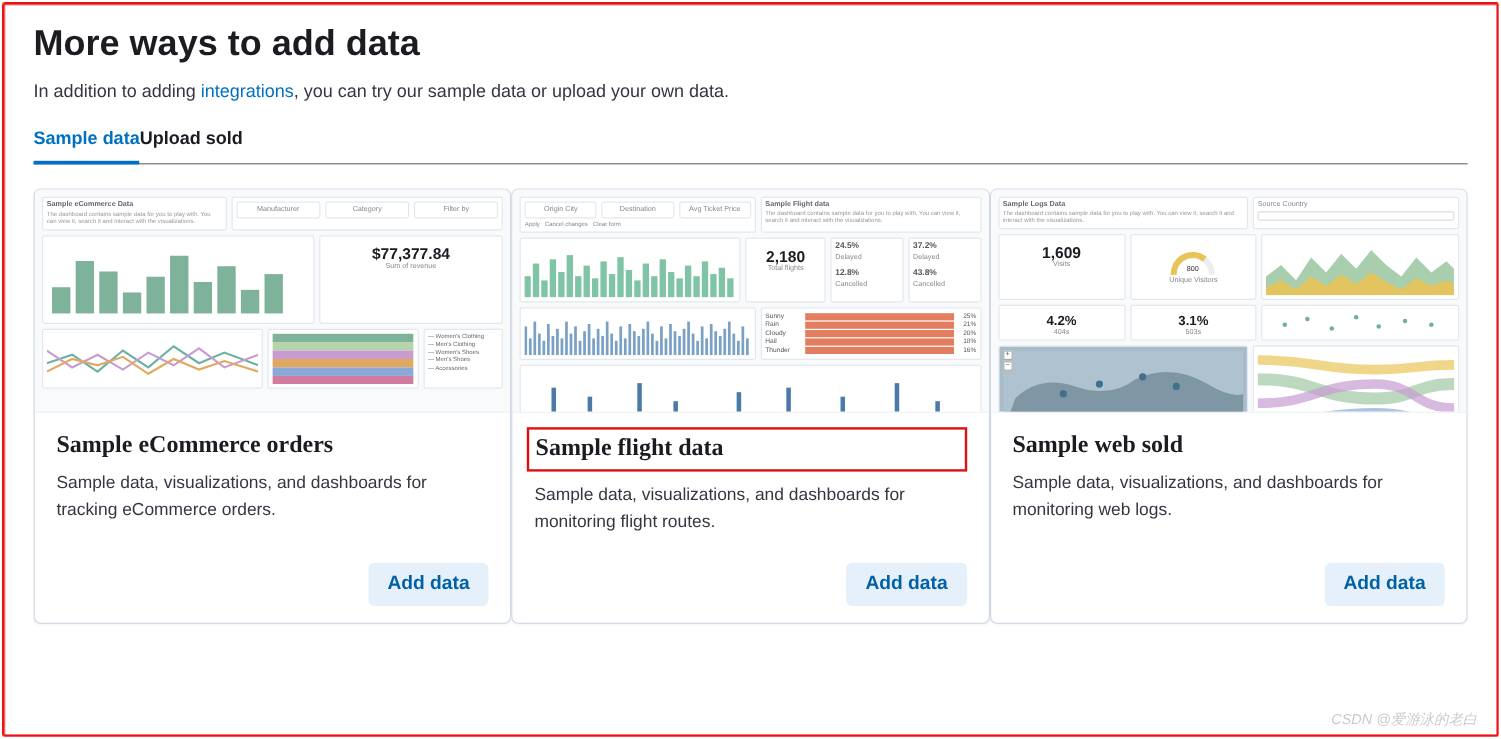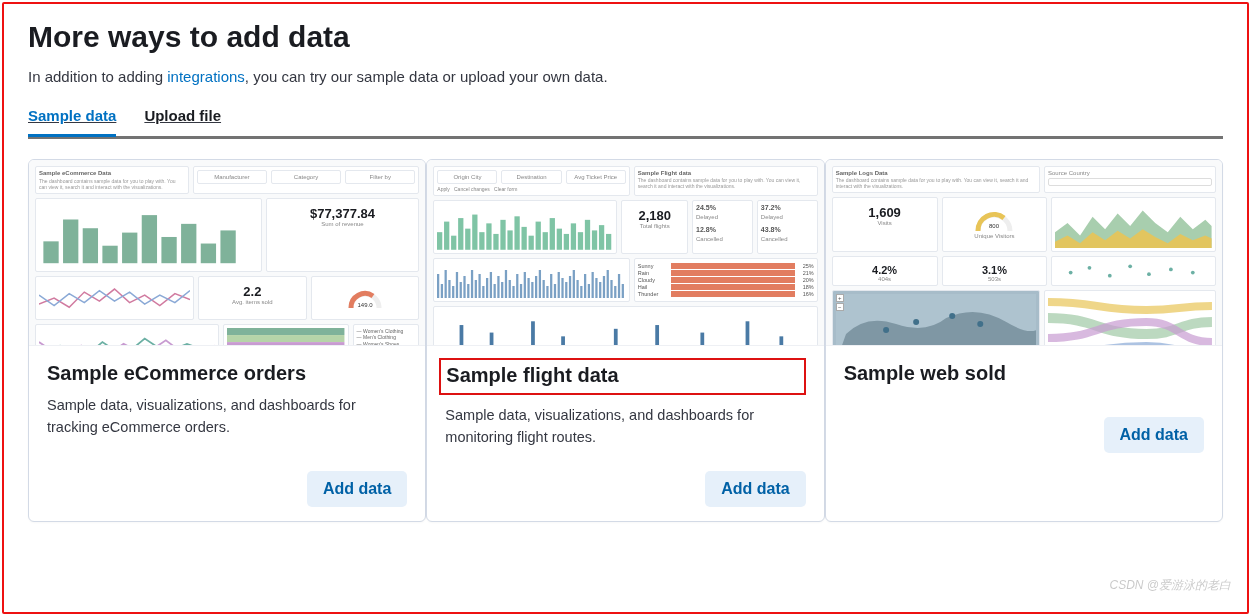--- a/index.html
+++ b/index.html
@@ -6,42 +6,42 @@
   body {
     font-family: -apple-system, BlinkMacSystemFont, "Segoe UI", Helvetica, Arial, sans-serif;
     background: #fff;
     color: #343741;
     padding: 20px 28px;
     width: 1251px;
   }
   h1 { font-size: 30px; font-weight: 700; color: #1a1c21; margin-bottom: 14px; }
   .intro { font-size: 15px; color: #343741; margin-bottom: 12px; }
   .intro a { color: #0071c2; text-decoration: none; }
-  .tabs { display: flex; gap: 28px; border-bottom: 3px solid #737373; margin-bottom: 20px; text-decoration: underline; }
+  .tabs { display: flex; border-bottom: 1px solid #737373; margin-bottom: 20px; }
   .tab {
     font-size: 15px; font-weight: 700; color: #1a1c21;
     padding: 10px 0 12px 0; cursor: pointer; position: relative;
   }
   .tab.active { color: #0071c2; }
   .tab.active::after {
     content: ""; position: absolute; left: 0; right: 0; bottom: -1px;
     height: 3px; background: #0071c2;
   }
   .cards { display: flex; }
   .card {
     flex: 1; border: 1px solid #d3dae6; border-radius: 6px;
     background: #fff; overflow: hidden; display: flex; flex-direction: column;
     box-shadow: 0 1px 2px rgba(0,0,0,0.03);
   }
   .preview {
     height: 186px; background: #f9fafb; border-bottom: 1px solid #eef0f4;
     padding: 6px; font-size: 6px; color: #555; position: relative; overflow: hidden;
   }
   .card-body { padding: 16px 18px 14px 18px; display: flex; flex-direction: column; flex: 1; }
-  .card-title { font-size: 20px; font-weight: 700; color: #1a1c21; margin-bottom: 10px; display: inline-block; }
+  .card-title { font-size: 20px; font-weight: 700; color: #1a1c21; margin-bottom: 10px; display: inline-block; font-family: Liberation Serif, serif; }
   .card-title.highlight { border: 2px solid #d11; padding: 4px 8px 6px 5px; margin-left: -6px; margin-top: -4px; }
   .card-desc { font-size: 14.5px; color: #343741; line-height: 1.5; flex: 1; }
   .card-actions { display: flex; justify-content: flex-end; margin-top: 22px; }
   .add-btn {
     background: #e6f0fa; border: none; color: #0061a6;
     font-weight: 600; font-size: 16px; padding: 9px 16px; border-radius: 5px; cursor: pointer;
   }
 
   
   .row { display: flex; gap: 4px; margin-bottom: 4px; }
@@ -50,39 +50,39 @@
   .panel .big { font-size: 13px; font-weight: 700; color: #1a1c21; text-align: center; margin-top: 4px; }
   .panel .sub { font-size: 6px; color: #888; text-align: center; }
   .statpair { display: flex; flex-direction: column; gap: 3px; }
   .statpair .line { display: flex; justify-content: space-between; font-size: 7px; }
   .bar-row { display: flex; align-items: center; gap: 3px; margin: 1px 0; }
   .bar-row .lbl { width: 30px; font-size: 5.5px; color: #555; }
   .bar-row .bar { height: 6px; background: #e27d60; flex: 1; }
   .bar-row .pct { font-size: 5.5px; color: #555; width: 16px; text-align: right; }
   
   .svg-fill { width: 100%; height: 100%; display: block; }
-  .watermark { position: fixed; bottom: 22px; right: 20px; font-size: 12px; color: rgba(0,0,0,0.22); font-style: italic; }
+  .watermark { position: fixed; bottom: 8px; right: 20px; font-size: 12px; color: rgba(0,0,0,0.22); font-style: italic; }
 
   
   body::after{
     content:""; position:fixed; inset:2px; pointer-events:none; border:2px solid #e11; border-radius:2px;
   }
 </style>
 </head>
 <body>
 
 <h1>More ways to add data</h1>
 
 <p class="intro">
   <span>In addition to adding </span><a href="#">integrations</a><span>, you can try our sample data or upload your own data.</span>
 </p>
 
 <div class="tabs">
   <div class="tab active">Sample data</div>
-  <div class="tab">Upload file</div>
+  <div class="tab">Upload sold</div>
 </div>
 
 <div class="cards">
 
   <div class="card">
     <div class="preview">
       <div class="row">
         <div class="panel" style="flex:1.2">
             <div class="hdr">Sample eCommerce Data</div>
             <div style="font-size:5px;color:#999;margin-top:2px">The dashboard contains sample data for you to play with. You can view it, search it and interact with the visualizations.</div>
@@ -113,39 +113,20 @@
             <rect x="56" y="16" width="7" height="12" fill="#7fb29a"></rect>
               <rect x="65" y="10" width="7" height="18" fill="#7fb29a"></rect>
             <rect x="74" y="19" width="7" height="9" fill="#7fb29a"></rect>
               <rect x="83" y="13" width="7" height="15" fill="#7fb29a"></rect>
           </svg>
         </div>
         <div class="panel">
             <div class="big">$77,377.84</div>
             <div class="sub">Sum of revenue</div>
           </div>
-      </div>
-      <div class="row">
-        <div class="panel" style="flex:1.5">
-          <svg class="svg-fill" viewBox="0 0 100 24" preserveAspectRatio="none">
-            <polyline points="0,16 10,12 20,18 30,8 40,14 50,6 60,15 70,10 80,17 90,9 100,13" fill="none" stroke="#d17ba0" stroke-width="1"></polyline>
-            <polyline points="0,10 10,17 20,9 30,15 40,7 50,14 60,8 70,16 80,10 90,15 100,7" fill="none" stroke="#8aa9d6" stroke-width="1"></polyline>
-          </svg>
-        </div>
-        <div class="panel">
-            <div class="big">2.2</div>
-            <div class="sub">Avg. items sold</div>
-          </div>
-        <div class="panel" style="display:flex;align-items:center;justify-content:center">
-          <svg width="36" height="28" viewBox="0 0 36 28">
-            <path d="M4 24 A14 14 0 0 1 32 24" fill="none" stroke="#eee" stroke-width="5"></path>
-            <path d="M4 24 A14 14 0 0 1 26 12" fill="none" stroke="#e27d60" stroke-width="5"></path>
-            <text x="18" y="23" font-size="6" text-anchor="middle" fill="#333">149.0</text>
-          </svg>
-        </div>
       </div>
       <div class="row">
         <div class="panel" style="flex:1.5">
           <svg class="svg-fill" viewBox="0 0 100 24" preserveAspectRatio="none">
             <polyline points="0,14 12,10 24,18 36,8 48,16 60,6 72,14 84,9 100,15" fill="none" stroke="#6cb0a4" stroke-width="1"></polyline>
             <polyline points="0,8 12,16 24,10 36,17 48,9 60,15 72,7 84,16 100,10" fill="none" stroke="#c89bd1" stroke-width="1"></polyline>
             <polyline points="0,18 12,12 24,15 36,11 48,19 60,12 72,17 84,13 100,18" fill="none" stroke="#e1a95f" stroke-width="1"></polyline>
           </svg>
         </div>
         <div class="panel" style="flex:1">
@@ -453,20 +434,21 @@
             <path d="M0 4 C30 4 30 8 60 8 C80 8 80 6 100 6" stroke="#e8c457" stroke-width="4" fill="none" opacity="0.7"></path>
             <path d="M0 12 C30 12 30 20 60 20 C80 20 80 14 100 14" stroke="#9fc9a5" stroke-width="5" fill="none" opacity="0.7"></path>
             <path d="M0 22 C30 22 30 14 60 14 C80 14 80 24 100 24" stroke="#c89bd1" stroke-width="4" fill="none" opacity="0.7"></path>
             <path d="M0 30 C30 30 30 26 60 26 C80 26 80 30 100 30" stroke="#8aa9d6" stroke-width="4" fill="none" opacity="0.7"></path>
           </svg>
         </div>
       </div>
     </div>
     <div class="card-body">
       <span class="card-title">Sample web sold</span>
+      <p class="card-desc">Sample data, visualizations, and dashboards for monitoring web logs.</p>
       <div class="card-actions">
         <button class="add-btn">Add data</button>
       </div>
     </div>
   </div>
 
 </div>
 
 <div class="watermark">CSDN @爱游泳的老白</div>
 

